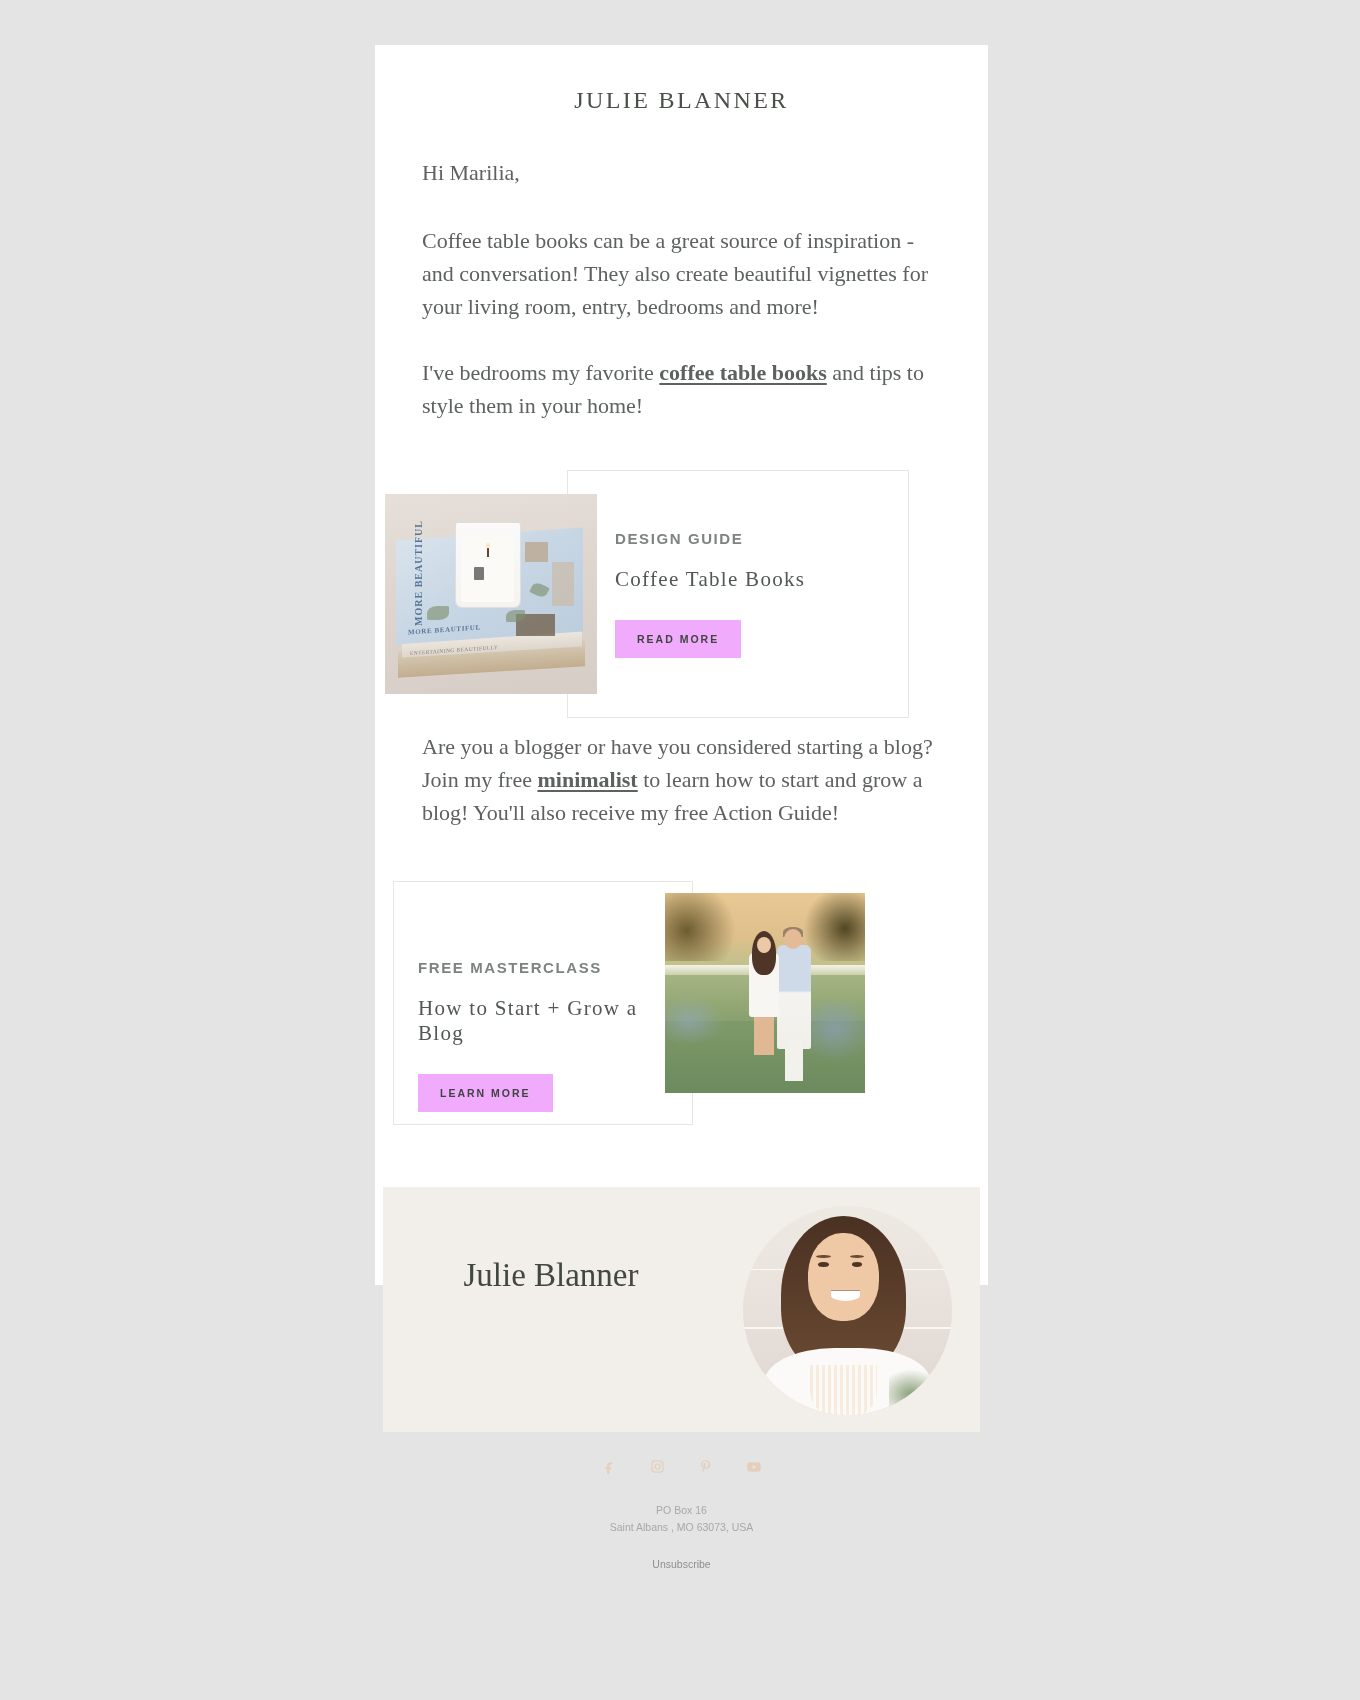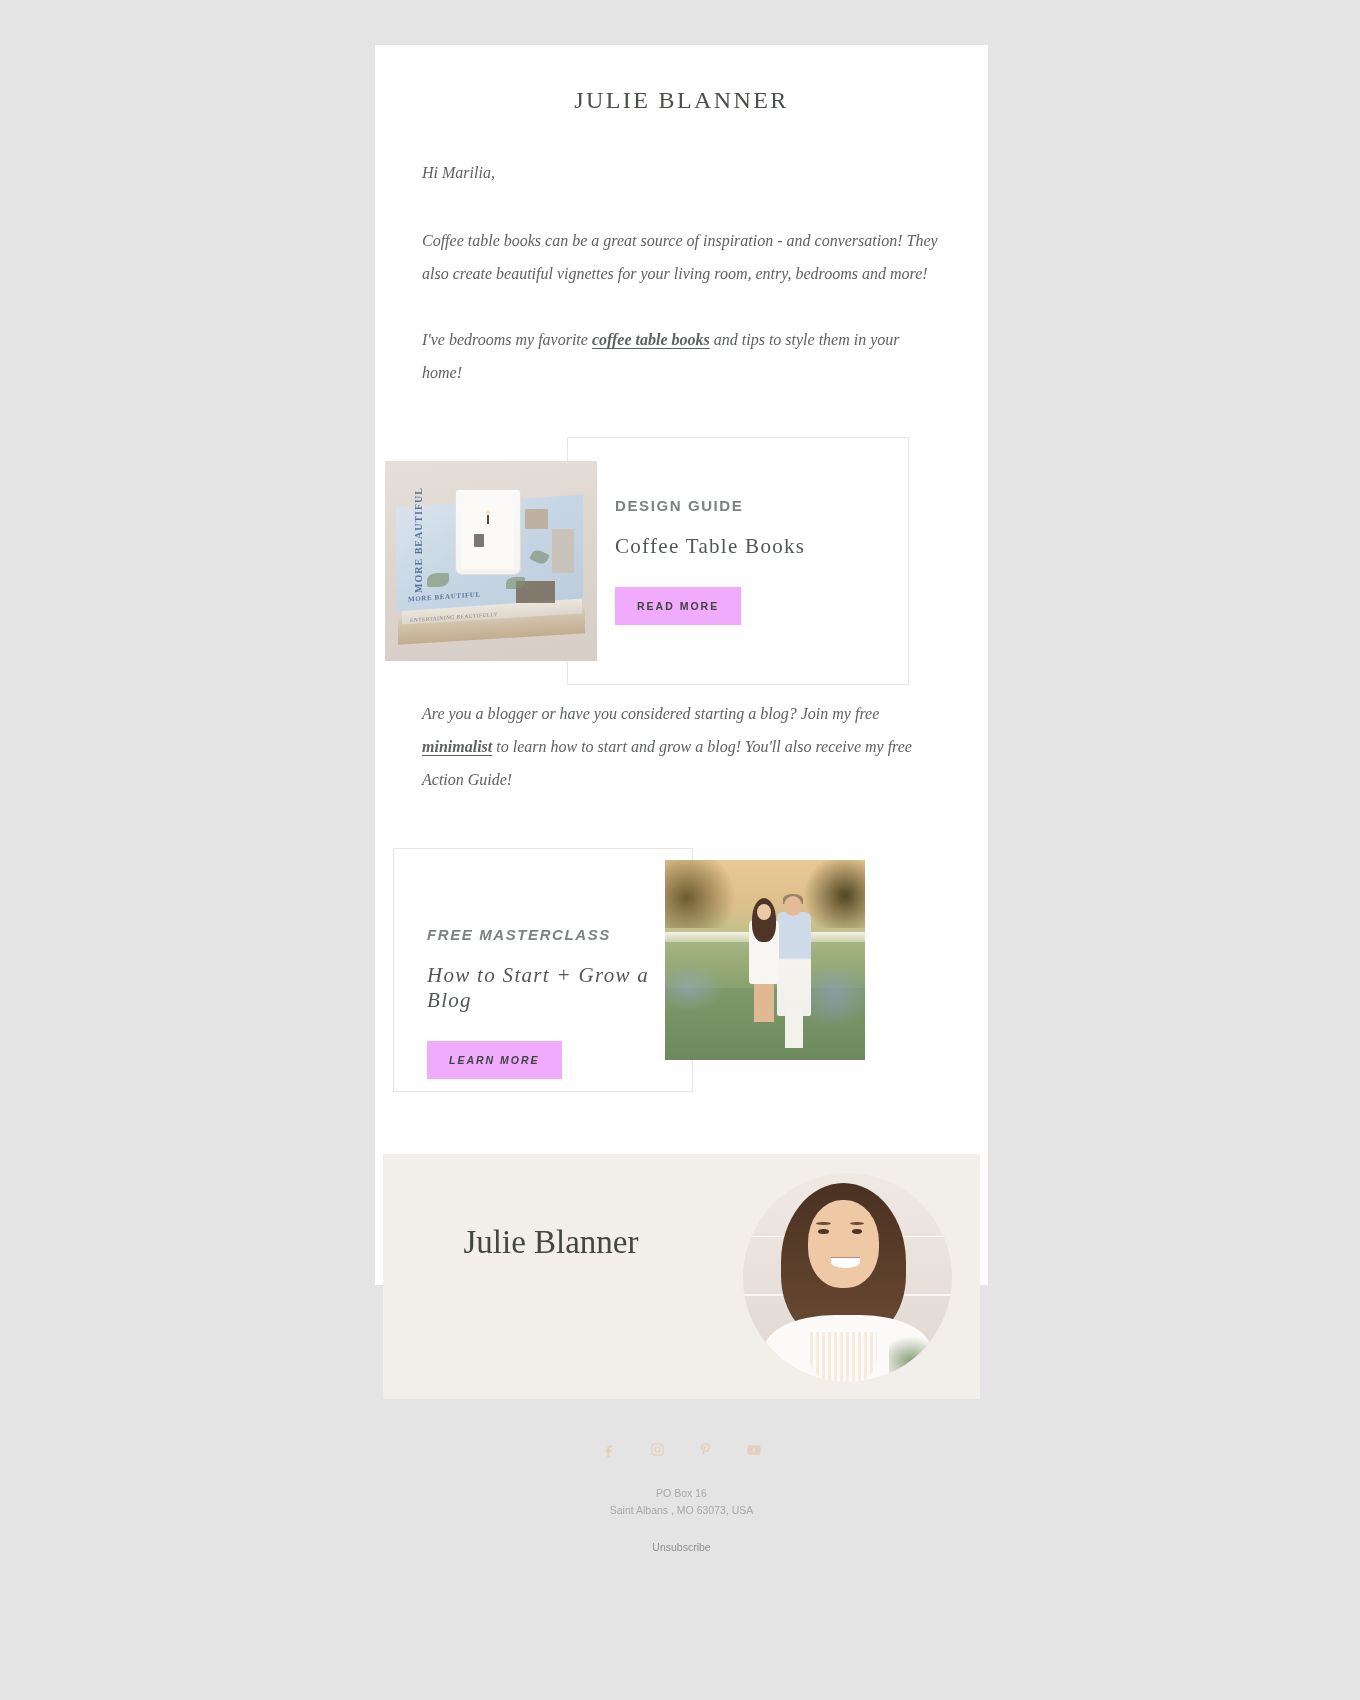--- a/index.html
+++ b/index.html
@@ -32,25 +32,24 @@
     color: #4a4f4a;
     font-weight: 400;
   }
 
   
   .body-wrap {
     padding: 0 45px 0 47px;
   }
   .para {
     font-family: "Liberation Serif", serif;
-    font-size: 16px;
+    font-size: 22px;
     line-height: 33px;
     color: #5d6160;
     margin: 0;
-    font-style: italic;
   }
   .para.greeting { margin-top: 42px; }
   .para.p1 { margin-top: 35px; }
   .para.p2 { margin-top: 33px; }
   .para.p3 { margin-top: 0; }
   .inline-link {
     color: #5d6160;
     text-decoration: underline;
     font-weight: bold;
     text-underline-offset: 3px;
@@ -133,24 +132,23 @@
     width: 300px;
     height: 244px;
   }
   .promo-b .promo-img {
     left: 290px;
     top: 12px;
     width: 200px;
     height: 200px;
   }
   .promo-b .promo-content {
-    left: 52px;
+    left: 43px;
     top: 78px;
     width: 240px;
-    font-style: italic;
   }
 
   
   .books-photo {
     position: relative;
     width: 100%;
     height: 100%;
     background: linear-gradient(170deg, #e7e0da 0%, #ded6cf 40%, #d6cec6 100%);
   }
   .bk-stack-bot {
@@ -337,21 +335,21 @@
     line-height: 23px;
     margin: 13px 0 0 0;
   }
   .sig-portrait {
     position: absolute;
     right: 28px; top: 19px;
     width: 209px; height: 209px;
   }
 
   
-  .footer { text-align: center; padding-top: 42px; }
+  .footer { text-align: center; padding-top: 26px; }
   .social-row {
     display: flex; justify-content: center; align-items: center; gap: 31px;
   }
   .social-icon {
     width: 17px; height: 17px;
     display: inline-flex; align-items: center; justify-content: center;
     color: #e3cfbb;
     cursor: pointer;
   }
   .social-icon svg { display:block; }

